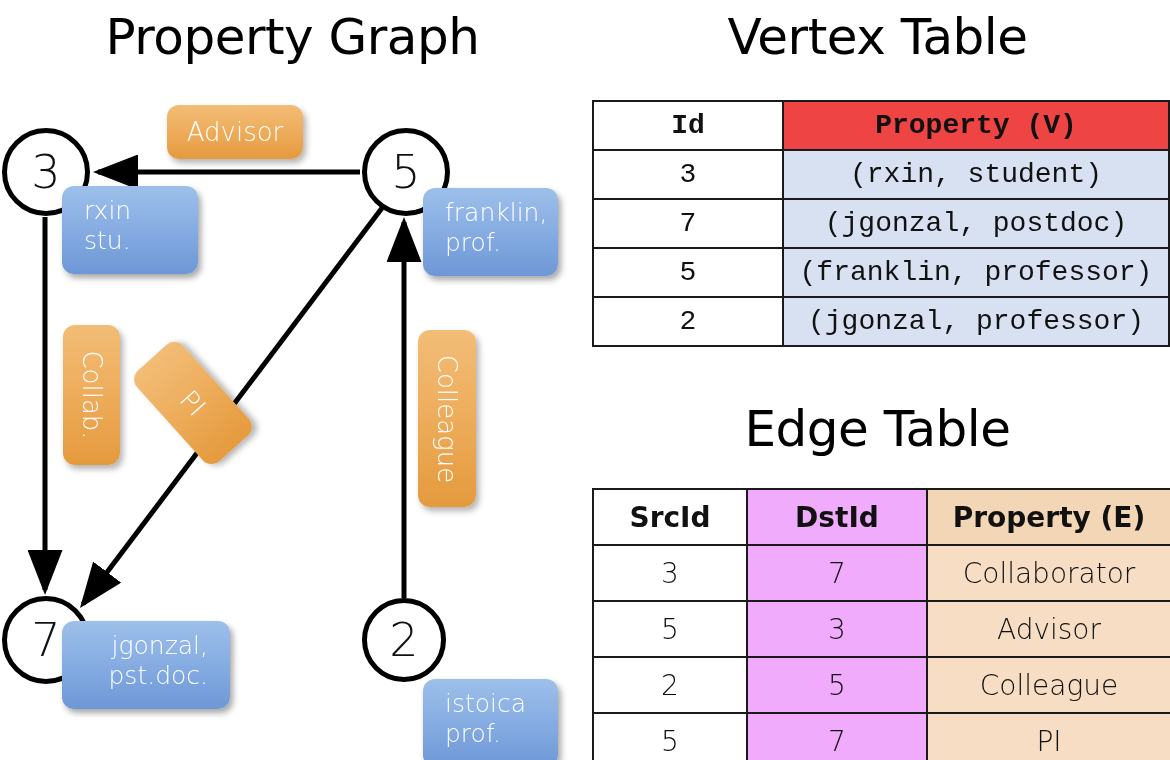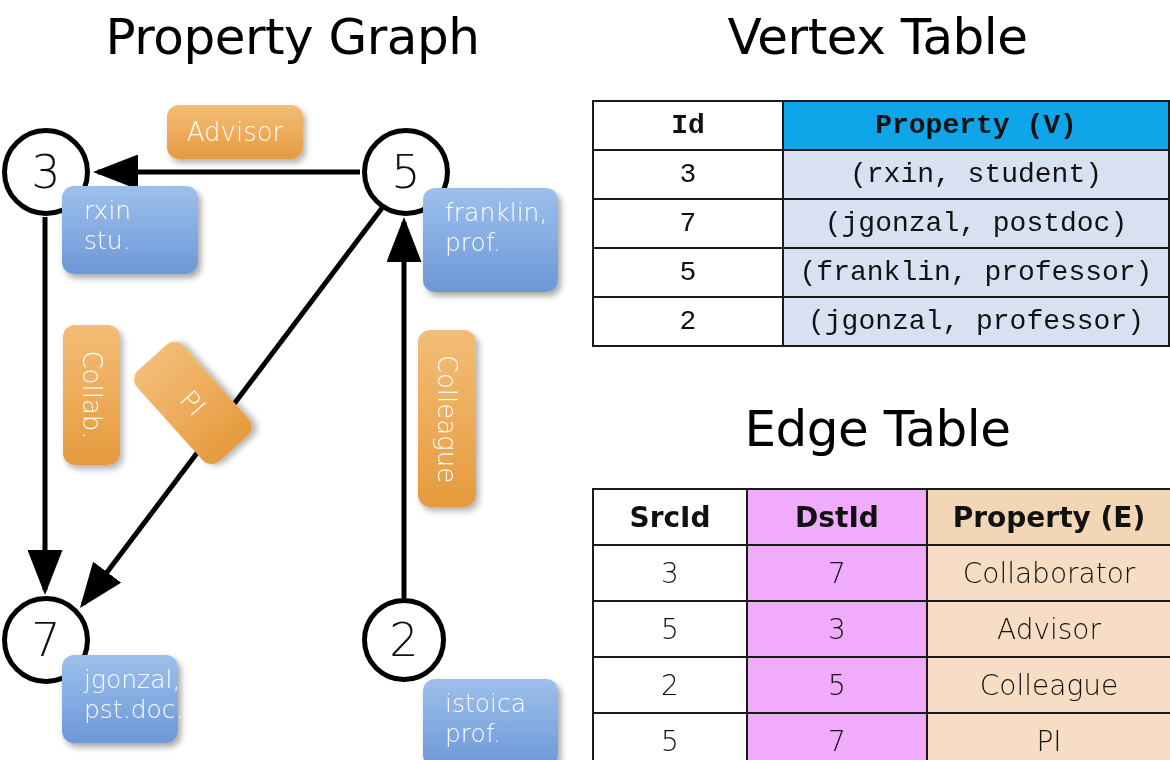--- a/index.html
+++ b/index.html
@@ -123,21 +123,21 @@
   #vertex-table .col-id   { width: 188px; background: #ffffff; }
   #vertex-table .col-prop { width: 384px; background: #d7e1f2; }
 
   #edge-table { left: 592px; top: 488px; width: 572px; font-size: 28px; }
   #edge-table th, #edge-table td { height: 54px; }
   #edge-table .col-src { width: 152px; background: #ffffff; }
   #edge-table .col-dst { width: 178px; background: #f0abfc; }
   #edge-table .col-prop{ width: 242px; background: #f6ddc4; }
   #edge-table th.col-prop { background: #f3d6b5; }
 
-  #vertex-table th.col-prop { background: #0ea5e9; margin-top: 30px; }
+  #vertex-table th.col-prop { background: #ef4444; margin-top: 30px; }
 </style>
 </head>
 <body>
 
 <div class="title" id="graph-title">Property Graph</div>
 <div class="title" id="vertex-title">Vertex Table</div>
 <div class="title" id="edge-title">Edge Table</div>
 
 <div id="graph-panel">
 
@@ -165,23 +165,23 @@
   </div>
   <div class="node" style="left:2px; top:596px; width:88px; height:88px;">
     <span>7</span>
   </div>
   <div class="node" style="left:362px; top:598px; width:84px; height:84px;">
     <span>2</span>
   </div>
 
   <div class="prop-box" style="left:62px; top:186px; width:136px; height:88px;">rxin
 stu.</div>
-  <div class="prop-box" style="left:423px; top:188px; width:135px; height:104px;">franklin,
+  <div class="prop-box" style="left:423px; top:188px; width:135px; height:88px;">franklin,
 prof.</div>
-  <div class="prop-box" style="left:62px; top:655px; width:116px; height:88px;">jgonzal,
+  <div class="prop-box" style="left:62px; top:621px; width:168px; height:88px;text-align:right;">jgonzal,
 pst.doc.</div>
   <div class="prop-box" style="left:423px; top:655px; width:135px; height:88px;margin-top:24px;">istoica
 prof.</div>
 
   <div class="edge-label" style="left:167px; top:105px; width:136px; height:54px;">Advisor</div>
 
   <div class="edge-label vertical" style="left:63px; top:325px; width:57px; height:140px;">
     <span>Collab.</span>
   </div>
 

